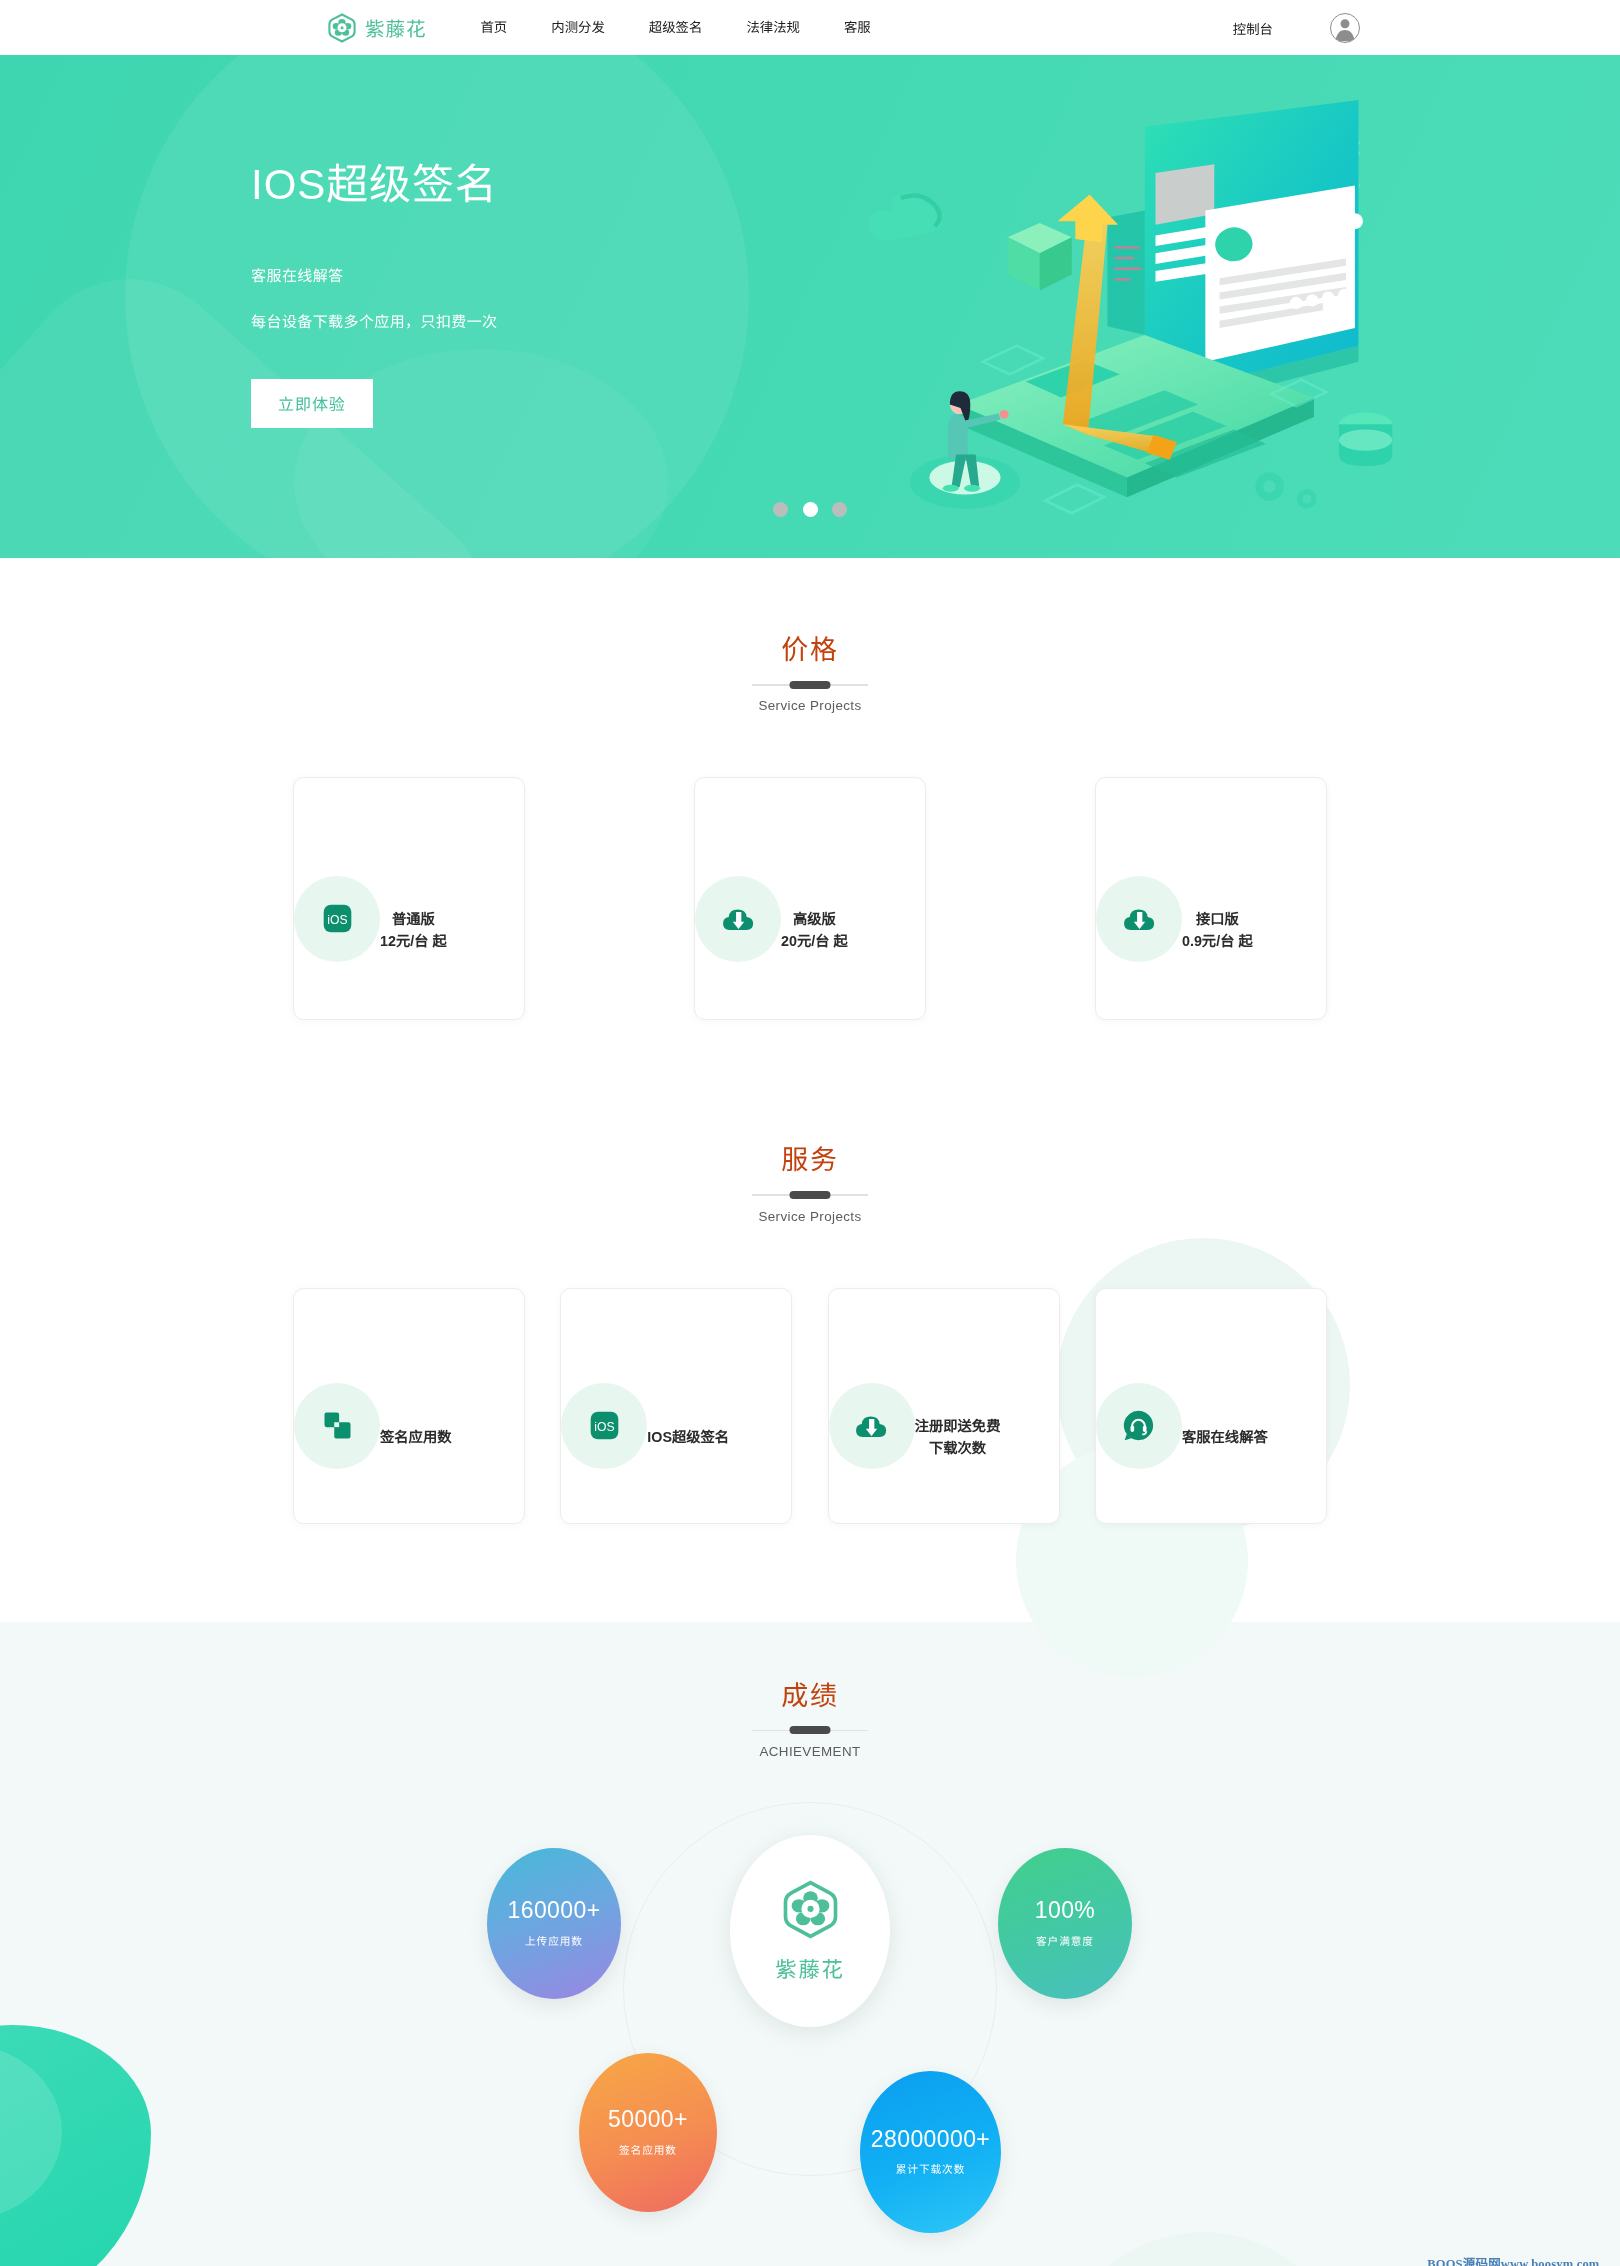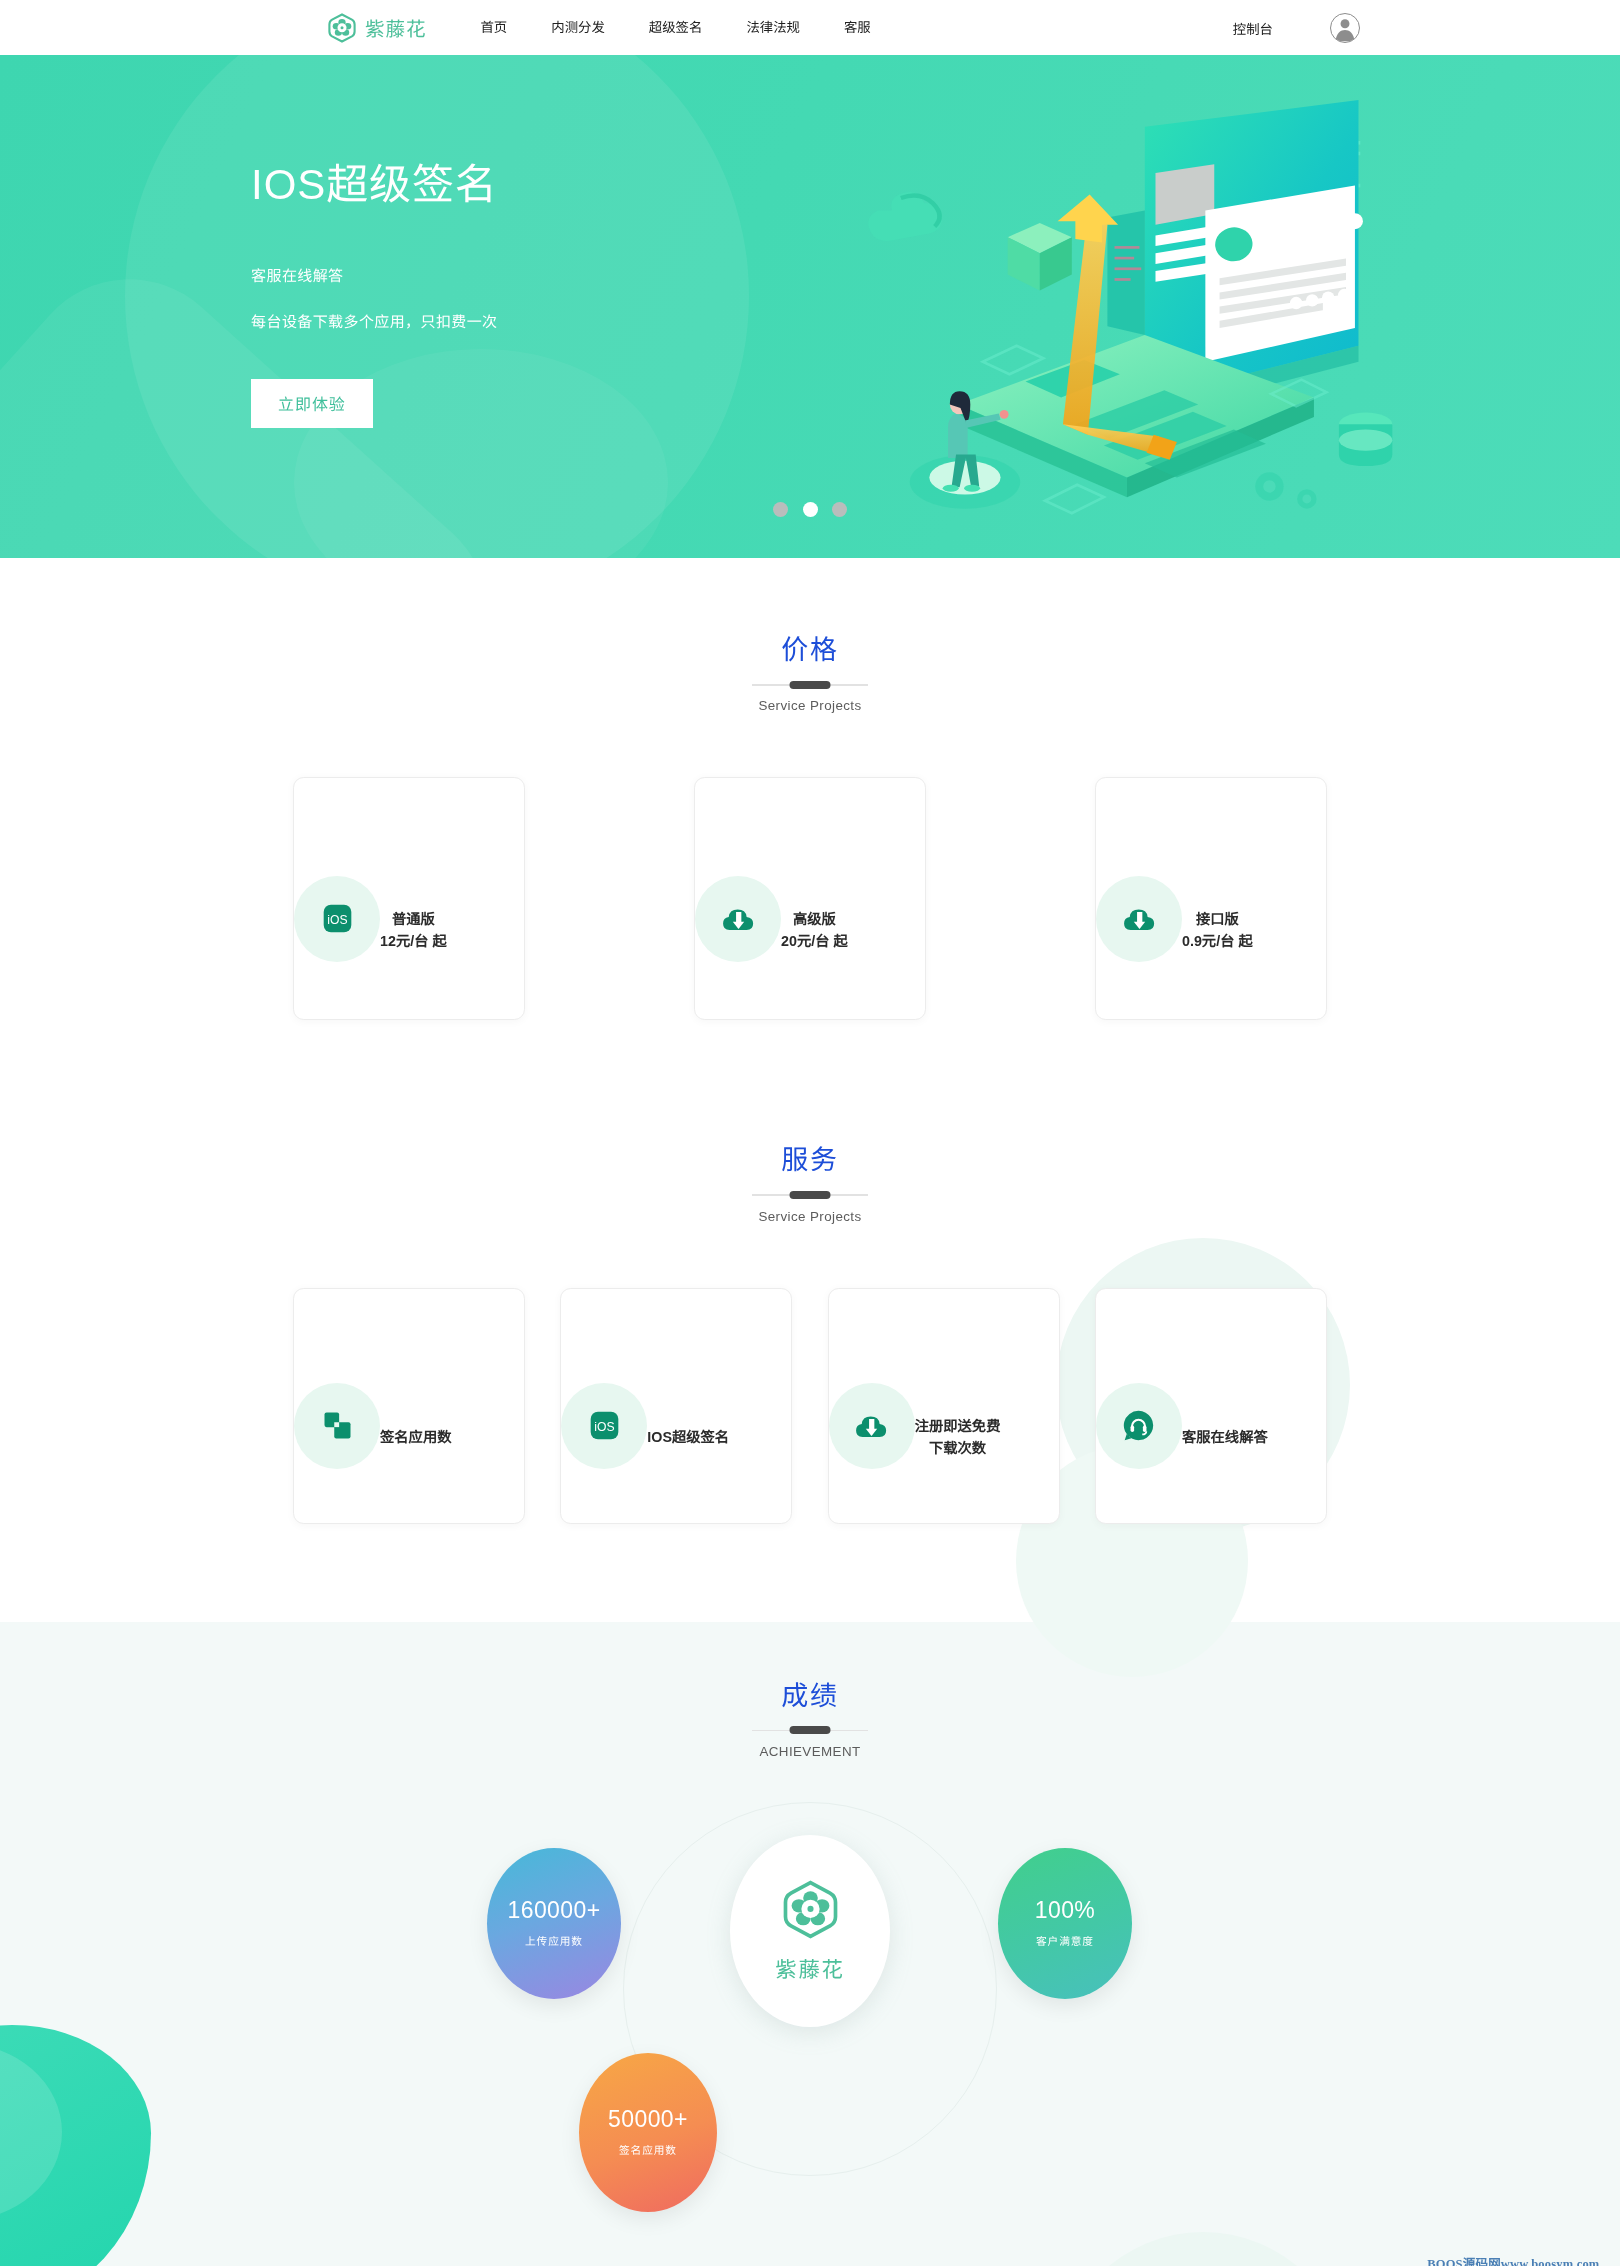--- a/index.html
+++ b/index.html
@@ -144,21 +144,21 @@
     z-index:5;
   }
   .dot { width:15px; height:15px; border-radius:50%; background:#b9bdbc; cursor:pointer; }
   .dot.active { background:#ffffff; }
 
   
   .section { position:relative; }
   .sec-head { text-align:center; position:relative; z-index:3; }
   .sec-title {
     font-size:27px;
-    color:#1d4ed8;
+    color:#c2410c;
     font-weight:400;
     letter-spacing:1.8px;
   }
   .sec-rule {
     width:116px; height:1.8px;
     background:#e2e2e2;
     margin:17px auto 0;
     position:relative;
   }
   .sec-rule:after {
@@ -651,19 +651,24 @@
         <span class="num">100%</span>
         <span class="lbl">客户满意度</span>
       </div>
 
       <div class="bubble" style="width:138px;height:159px;left:579px;top:294px;
                   background:linear-gradient(160deg,#f7a845 0%,#f58d52 55%,#ef6a60 100%);">
         <span class="num">50000+</span>
         <span class="lbl">签名应用数</span>
       </div>
 
+      <div class="bubble" style="width:141px;height:162px;left:860px;top:312px;
+                  background:linear-gradient(160deg,#0a9ef0 0%,#12b0f4 55%,#2ec7f7 100%);">
+        <span class="num">28000000+</span>
+        <span class="lbl">累计下载次数</span>
+      </div>
     </div>
 
     <div class="watermark">BOOS源码网www.boosym.com</div>
   </div>
 
 </div>
 
 
 </body></html>

